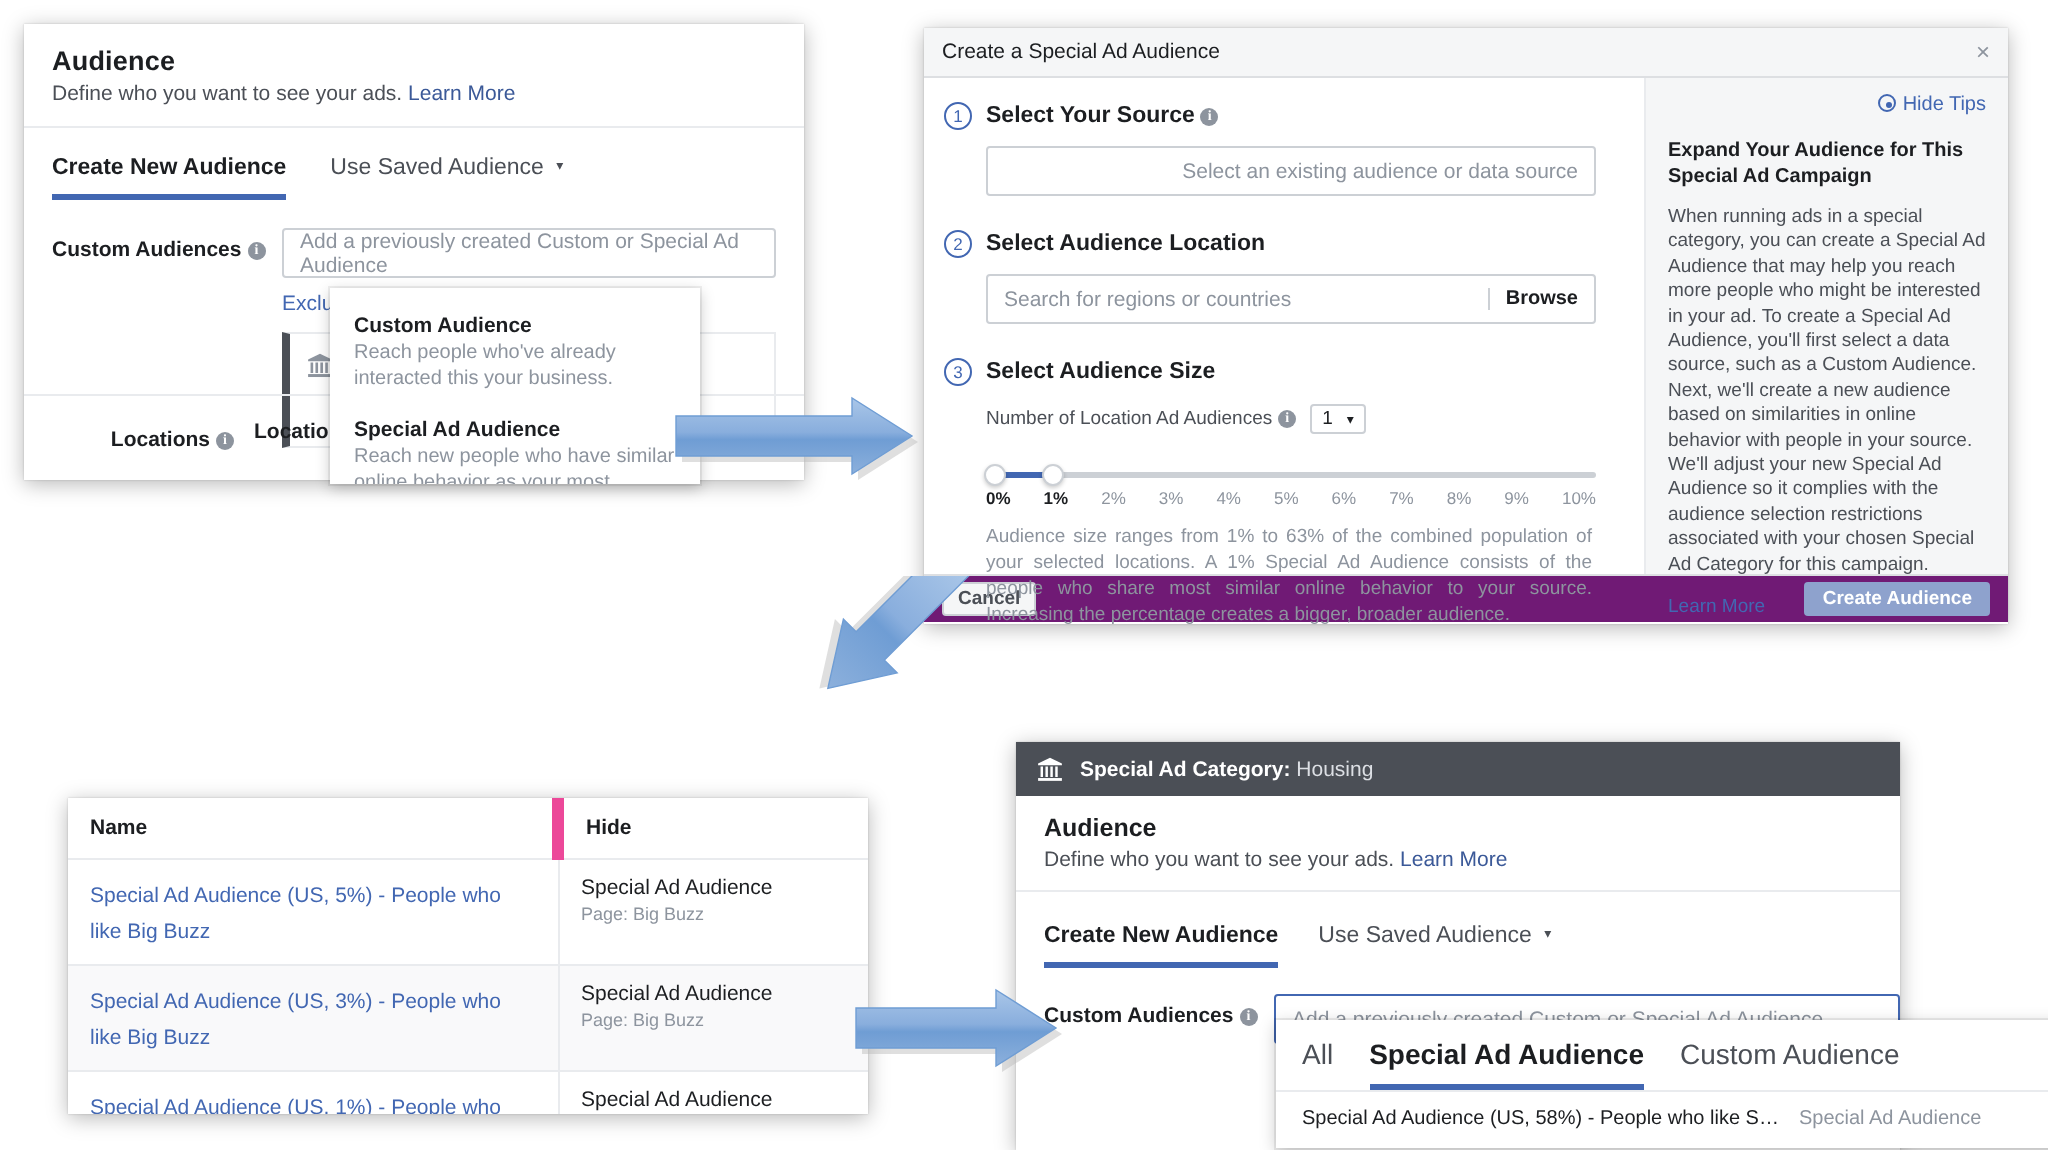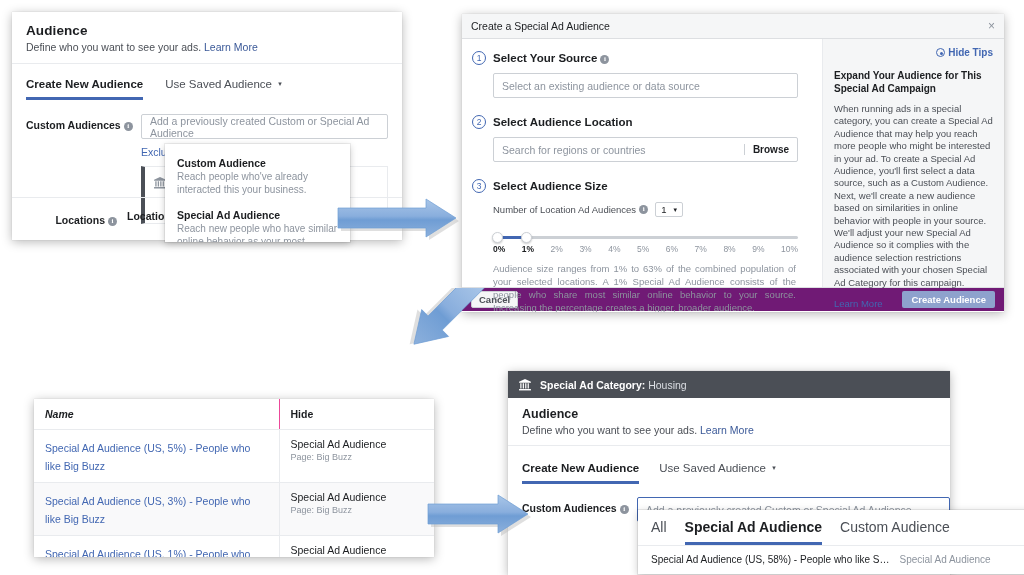--- a/index.html
+++ b/index.html
@@ -67,36 +67,36 @@
   
   #panel-dialog { left:462px; top:14px; width:542px; height:298px; overflow:hidden; }
   .dlg-bar {
     height:25px; background:#f5f6f7; border-bottom:1px solid #dddfe2;
     display:flex; align-items:center; padding:0 9px; font-size:10.5px; color:#1c1e21;
   }
   .dlg-x { margin-left:auto; color:#8d949e; font-size:12px; line-height:1; }
   .dlg-body { display:flex; height:248px; }
   .dlg-main { width:360px; padding:12px 0 0 10px; position:relative; }
   .dlg-tips { flex:1; background:#f5f6f7; border-left:1px solid #e9ebee; padding:8px 11px 0 11px; position:relative; }
-  .hide-tips { text-align:right; font-size:10px; color:#4267b2; white-space:nowrap;font-weight:bold; }
+  .hide-tips { text-align:right; font-size:10px; color:#4267b2; white-space:nowrap; }
   .eye {
     display:inline-block; width:9px; height:9px; border:1px solid #4267b2; border-radius:50%;
     margin-right:3px; vertical-align:-1px; position:relative;
   }
   .eye:after { content:""; position:absolute; left:2.5px; top:2.5px; width:3px; height:3px; background:#4267b2; border-radius:50%; }
   .tips-h { font-size:10px; font-weight:bold; color:#1c1e21; line-height:13px; margin-top:11px; }
   .tips-p { font-size:9.5px; color:#4b4f56; line-height:12.4px; margin-top:8px; }
   .tips-l { font-size:9.5px; color:#4267b2; margin-top:9px; }
   .step { display:flex; align-items:center; gap:7px; }
   .step-n {
     width:14px; height:14px; border:1px solid #4267b2; border-radius:50%;
     color:#4267b2; font-size:8.5px; text-align:center; line-height:13px; flex:none;
   }
   .step-t { font-size:11.5px; font-weight:bold; color:#1c1e21; }
-  .step-inp { margin:8px 0 0 21px; width:305px; }
+  .step-inp { margin:8px 0 0 21px; width:305px;justify-content:flex-end; }
   .browse { margin-left:auto; border-left:1px solid #ccd0d5; padding-left:8px; color:#1c1e21; font-weight:bold; font-size:10px; }
   .num-row { margin:9px 0 0 21px; display:flex; align-items:center; font-size:9.5px; color:#4b4f56; }
   .num-sel {
     margin-left:7px; border:1px solid #ccd0d5; border-radius:2px; background:#fff;
     height:15px; padding:0 5px; display:flex; align-items:center; gap:4px;
     font-size:9.5px; color:#1c1e21;
   }
   .slider-wrap { margin:19px 0 0 21px; width:305px; position:relative; }
   .track { height:3px; background:#ccd0d5; border-radius:2px; position:relative; }
   .track-fill { position:absolute; left:3px; top:0; width:29px; height:3px; background:#4267b2; }
@@ -124,21 +124,21 @@
 
   
   #panel-table { left:34px; top:399px; width:400px; height:158px; overflow:hidden; }
   .tbl { width:100%; border-collapse:collapse; }
   .tbl th {
     text-align:left; font-size:10.5px; font-weight:bold; color:#1c1e21;
     padding:9px 11px; border-bottom:1px solid #e9ebee; background:#fff;
   }
   .tbl td { padding:8px 11px; border-bottom:1px solid #e9ebee; vertical-align:top; }
   .tbl td.cname { width:245px; border-right:1px solid #e9ebee; }
-  .tbl th.hname { width:245px; border-right:1px solid #ec4899;font-style:italic; }
+  .tbl th.hname { width:245px; border-right:6px solid #ec4899; }
   .tbl tr.alt td { background:#f9f9fa; }
   .nm { font-size:10.5px; color:#4267b2; line-height:13px; }
   .ty { font-size:10.5px; color:#1c1e21; }
   .ty2 { font-size:9px; color:#8d949e; margin-top:2px; }
 
   
   #panel-housing { left:508px; top:371px; width:442px; height:204px; overflow:visible; }
   .sac-bar {
     height:27px; background:#4b4f56; display:flex; align-items:center;
     padding:0 0 0 10px; gap:8px;

